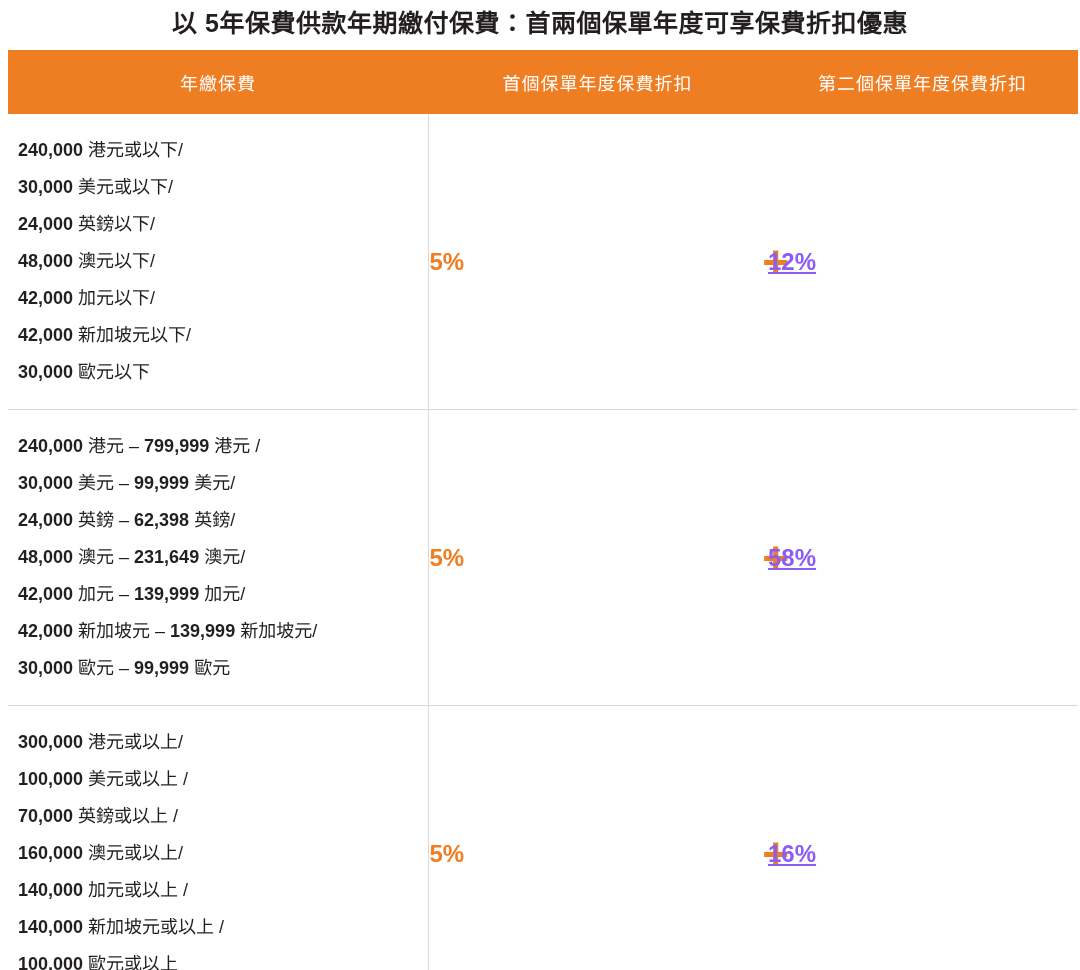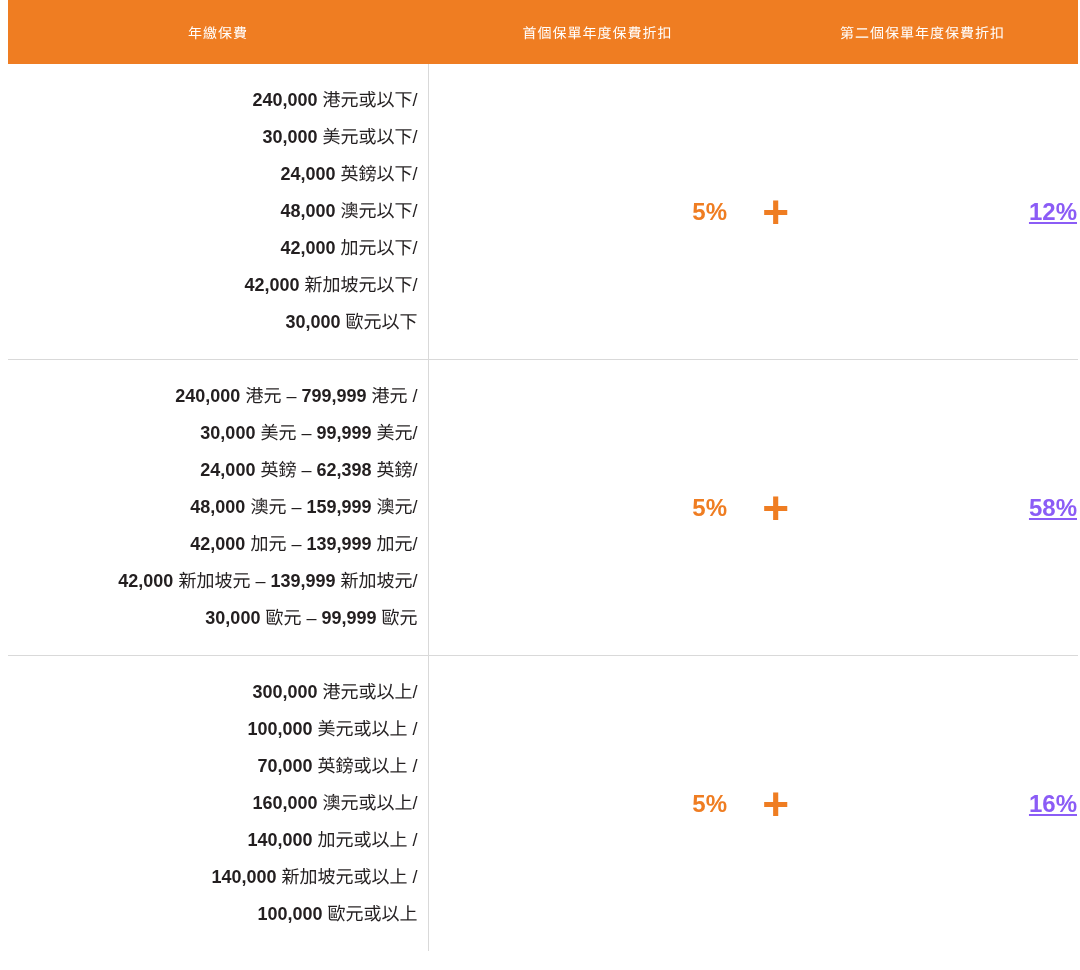--- a/index.html
+++ b/index.html
@@ -29,36 +29,36 @@
   }
   table.discount-table {
     width: 1064px;
     margin: 0 8px;
     border-collapse: collapse;
     table-layout: fixed;
   }
   table.discount-table th {
     background: #ef7d22;
     color: #ffffff;
-    font-size: 14px;
+    font-size: 18px;
     font-weight: normal;
     letter-spacing: 1px;
     height: 62px;
     vertical-align: middle;
     text-align: center;
     border: none;
   }
   table.discount-table th.col-amount { width: 418px; }
   table.discount-table th.col-first { width: 337px; }
   table.discount-table th.col-second { width: 309px; }
 
   table.discount-table td {
     border-bottom: 1px solid #d9d9d9;
     vertical-align: middle;
-    text-align: right;
+    text-align: left;
     margin-top: 48px;
   }
   table.discount-table tr:last-child td {
     border-bottom: none;
   }
   td.amount-cell {
     border-right: 1px solid #d9d9d9;
     padding: 18px 10px;
   }
   .amount-line {
@@ -94,20 +94,21 @@
     font-weight: bold;
     color: #8b5cf6;
     text-decoration: underline;
   }
 </style>
 </head>
 <body>
 
 <div class="page">
 
+  <div class="title">以 5年保費供款年期繳付保費：首兩個保單年度可享保費折扣優惠</div>
 
   <table class="discount-table">
     <thead>
       <tr>
         <th class="col-amount">年繳保費</th>
         <th class="col-first">首個保單年度保費折扣</th>
         <th class="col-second">第二個保單年度保費折扣</th>
       </tr>
     </thead>
     <tbody>
@@ -127,21 +128,21 @@
           <span class="plus-sign">+</span>
         </td>
         <td class="pct-cell pct-second">12%</td>
       </tr>
 
       <tr>
         <td class="amount-cell">
           <div class="amount-line"><b>240,000</b> 港元 – <b>799,999</b> 港元 /</div>
           <div class="amount-line"><b>30,000</b> 美元 – <b>99,999</b> 美元/</div>
           <div class="amount-line"><b>24,000</b> 英鎊 – <b>62,398</b> 英鎊/</div>
-          <div class="amount-line"><b>48,000</b> 澳元 – <b>159,999</b> 澳元/</div>
+          <div class="amount-line"><b>48,000</b> 澳元 – <b>231,649</b> 澳元/</div>
           <div class="amount-line"><b>42,000</b> 加元 – <b>139,999</b> 加元/</div>
           <div class="amount-line"><b>42,000</b> 新加坡元 – <b>139,999</b> 新加坡元/</div>
           <div class="amount-line"><b>30,000</b> 歐元 – <b>99,999</b> 歐元</div>
         </td>
         <td class="pct-cell pct-first">
           <span>5%</span>
           <span class="plus-sign">+</span>
         </td>
         <td class="pct-cell pct-second">58%</td>
       </tr>

